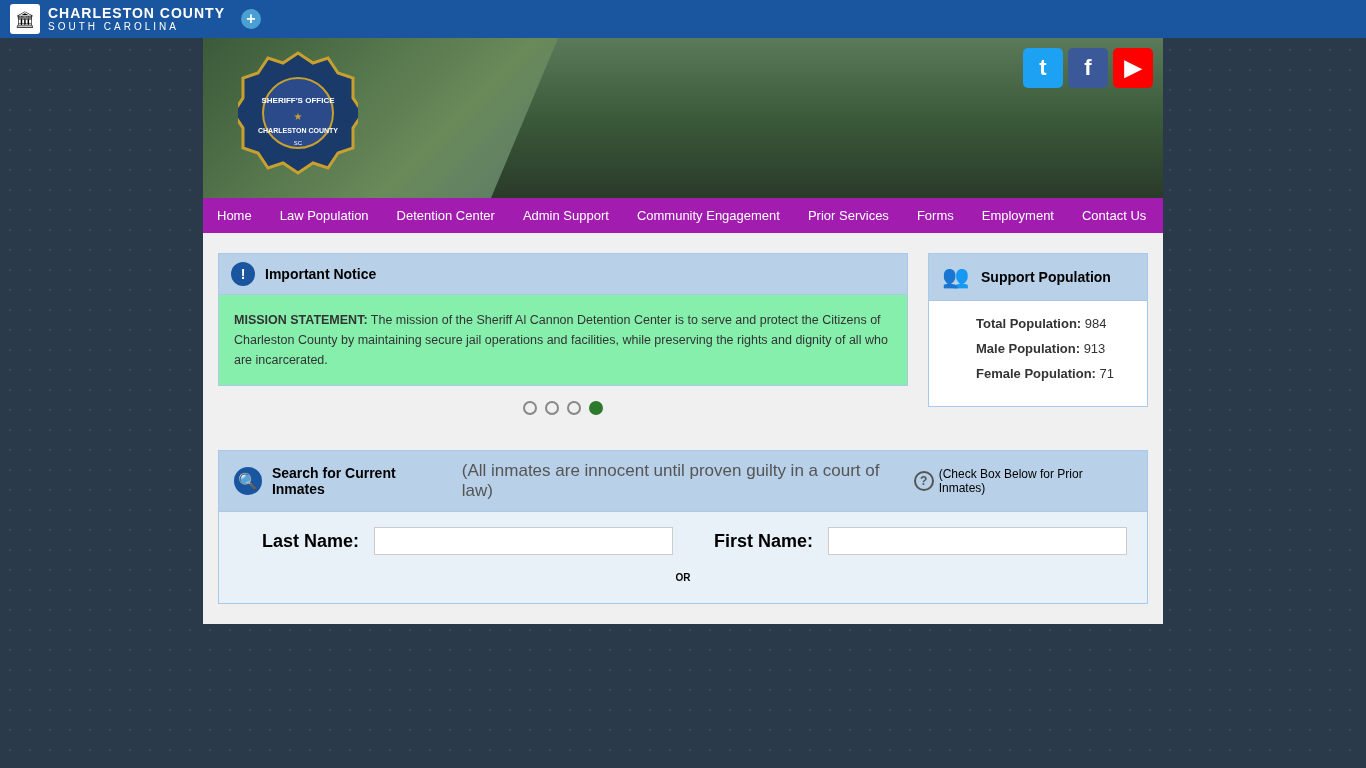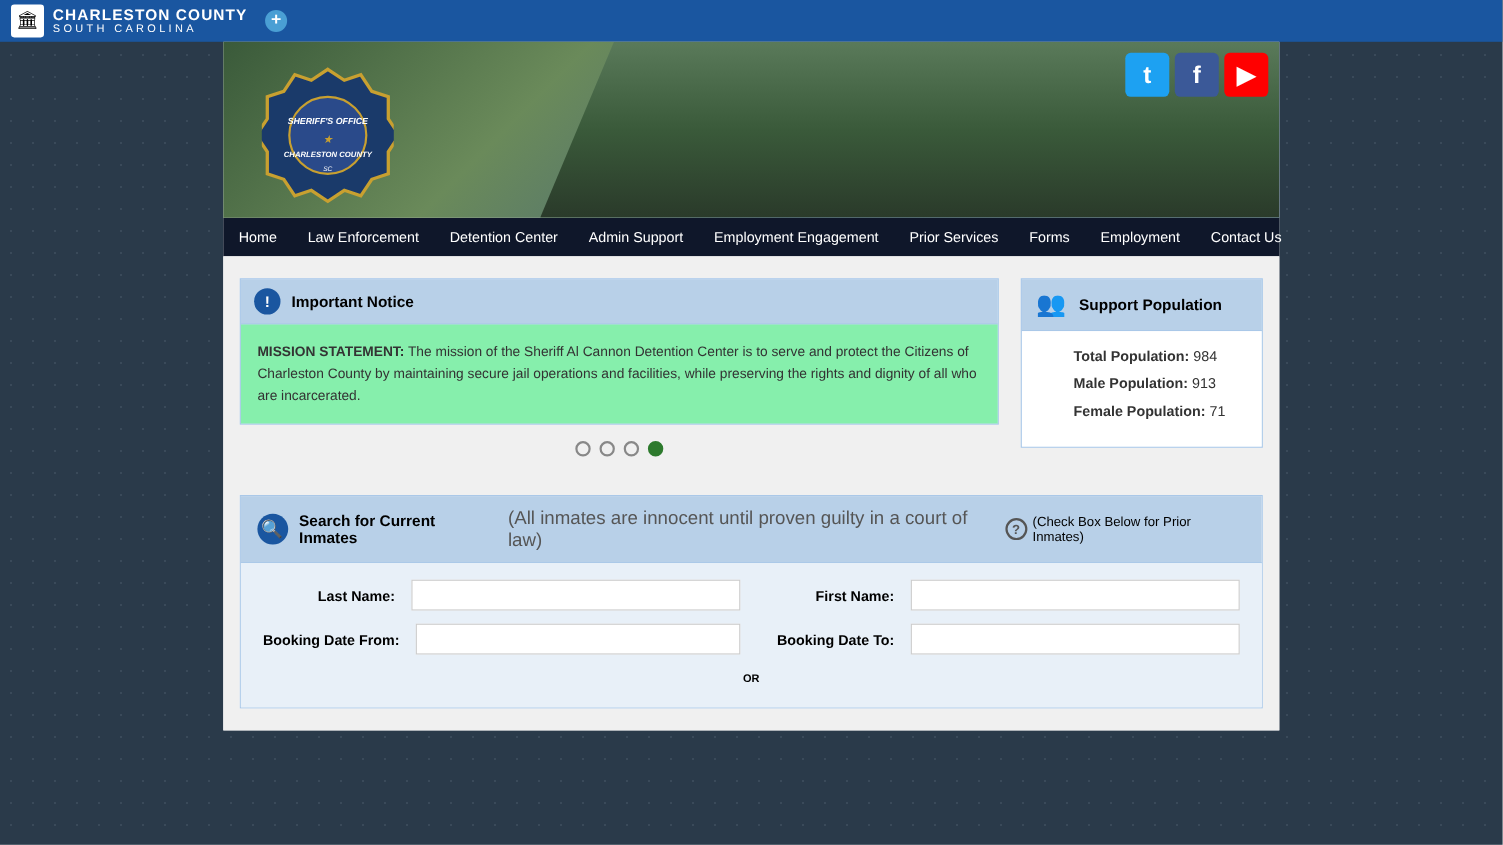--- a/index.html
+++ b/index.html
@@ -80,23 +80,22 @@
       display: flex;
       align-items: center;
     }
     #header-area .badge {
       position: absolute;
       left: 30px;
       top: 10px;
       width: 130px;
       height: 140px;
       display: flex;
-      align-items: flex-end;
-      justify-content: center;
-      font-style: italic;
+      align-items: flex-start;
+      justify-content: center;
     }
     .badge-svg {
       width: 120px;
       height: 130px;
     }
     
     .officers-bg {
       position: absolute;
       right: 0;
       top: 0;
@@ -123,21 +122,21 @@
       font-size: 22px;
       font-weight: bold;
       cursor: pointer;
     }
     .social-twitter { background: #1da1f2; }
     .social-facebook { background: #3b5998; }
     .social-youtube { background: #ff0000; }
 
     
     #nav-bar {
-      background-color: #0f172a;
+      background-color: #a21caf;
       display: flex;
       align-items: center;
     }
     #nav-bar a {
       color: white;
       text-decoration: none;
       padding: 10px 14px;
       font-size: 13px;
       display: block;
       cursor: pointer;
@@ -322,21 +321,21 @@
       gap: 20px;
     }
     .form-group {
       display: flex;
       align-items: center;
       gap: 15px;
       flex: 1;
     }
     .form-group label {
       font-weight: bold;
-      font-size: 13px;
+      font-size: 18px;
       white-space: nowrap;
       min-width: 120px;
       text-align: right;
     }
     .form-group input {
       flex: 1;
       padding: 5px 8px;
       border: 1px solid #ccc;
       background: white;
       font-size: 13px;
@@ -409,24 +408,24 @@
 
     <div class="social-icons">
       <div class="social-icon social-twitter">t</div>
       <div class="social-icon social-facebook">f</div>
       <div class="social-icon social-youtube">▶</div>
     </div>
   </div>
 
   <div id="nav-bar">
     <a>Home</a>
-    <a>Law Enforcement</a>
+    <a>Law Population</a>
     <a>Detention Center</a>
     <a>Admin Support</a>
-    <a>Employment Engagement</a>
+    <a>Community Engagement</a>
     <a>Prior Services</a>
     <a>Forms</a>
     <a>Employment</a>
     <a>Contact Us</a>
   </div>
 
   <div id="content-area">
 
     <div id="left-panel">
       <div class="notice-box">
@@ -486,30 +485,20 @@
         <div class="form-row">
           <div class="form-group">
             <label>Last Name:</label>
             <input type="text" style="">
           </div>
           <div class="form-group">
             <label>First Name:</label>
             <input type="text" style="">
           </div>
         </div>
-        <div class="form-row">
-          <div class="form-group">
-            <label>Booking Date From:</label>
-            <input type="text" style="">
-          </div>
-          <div class="form-group">
-            <label>Booking Date To:</label>
-            <input type="text" style="">
-          </div>
-        </div>
         <div class="or-row">
           <span>OR</span>
         </div>
       </div>
     </div>
   </div>
 
 </div>
 
 </body></html>

